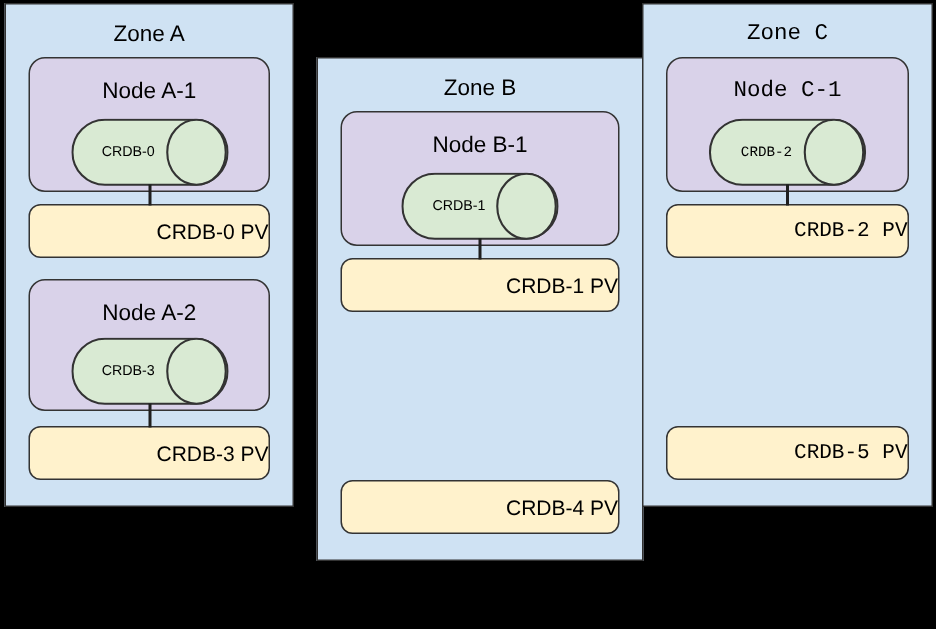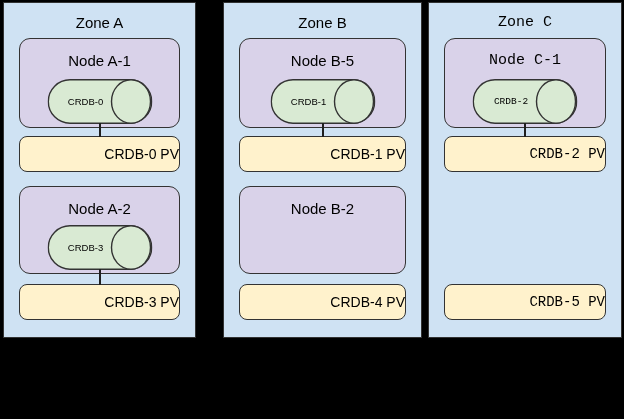--- a/index.html
+++ b/index.html
@@ -25,21 +25,21 @@
   }
 
   .zone {
     position: absolute;
     top: 2px;
     height: 336px;
     background: var(--zone-fill);
     border: 1.5px solid var(--border);
   }
   .zone-a { left: 3px;   width: 193px; }
-  .zone-b { left: 223px; width: 199px; }
+  .zone-b { left: 211px; width: 218px; margin-top: 36px; }
   .zone-c { left: 428px; width: 194px; font-family: Liberation Mono, monospace; }
 
   .zone-title {
     position: absolute;
     top: 12px;
     left: 0;
     width: 100%;
     text-align: center;
     font-size: 15px;
     line-height: 16px;
@@ -154,37 +154,34 @@
     <div class="connector conn2"></div>
     <div class="box pv pv2">
       <span>CRDB-3 PV</span>
     </div>
   </div>
 
   <div class="zone zone-b">
     <div class="zone-title">Zone B</div>
 
     <div class="box node node1">
-      <div class="node-title">Node B-5</div>
+      <div class="node-title">Node B-1</div>
       <div class="pod pod-row1">
         <svg class="pod-svg" viewBox="0 0 105 45">
           <rect x="0.8" y="0.8" width="103.4" height="43.4" rx="21.7"></rect>
           <ellipse cx="83.5" cy="22.5" rx="19.5" ry="21.7"></ellipse>
         </svg>
         <div class="pod-label">CRDB-1</div>
       </div>
     </div>
     <div class="connector conn1"></div>
     <div class="box pv pv1">
       <span>CRDB-1 PV</span>
     </div>
 
-    <div class="box node node2">
-      <div class="node-title">Node B-2</div>
-    </div>
     <div class="box pv pv2">
       <span>CRDB-4 PV</span>
     </div>
   </div>
 
   <div class="zone zone-c">
     <div class="zone-title">Zone C</div>
 
     <div class="box node node1">
       <div class="node-title">Node C-1</div>

